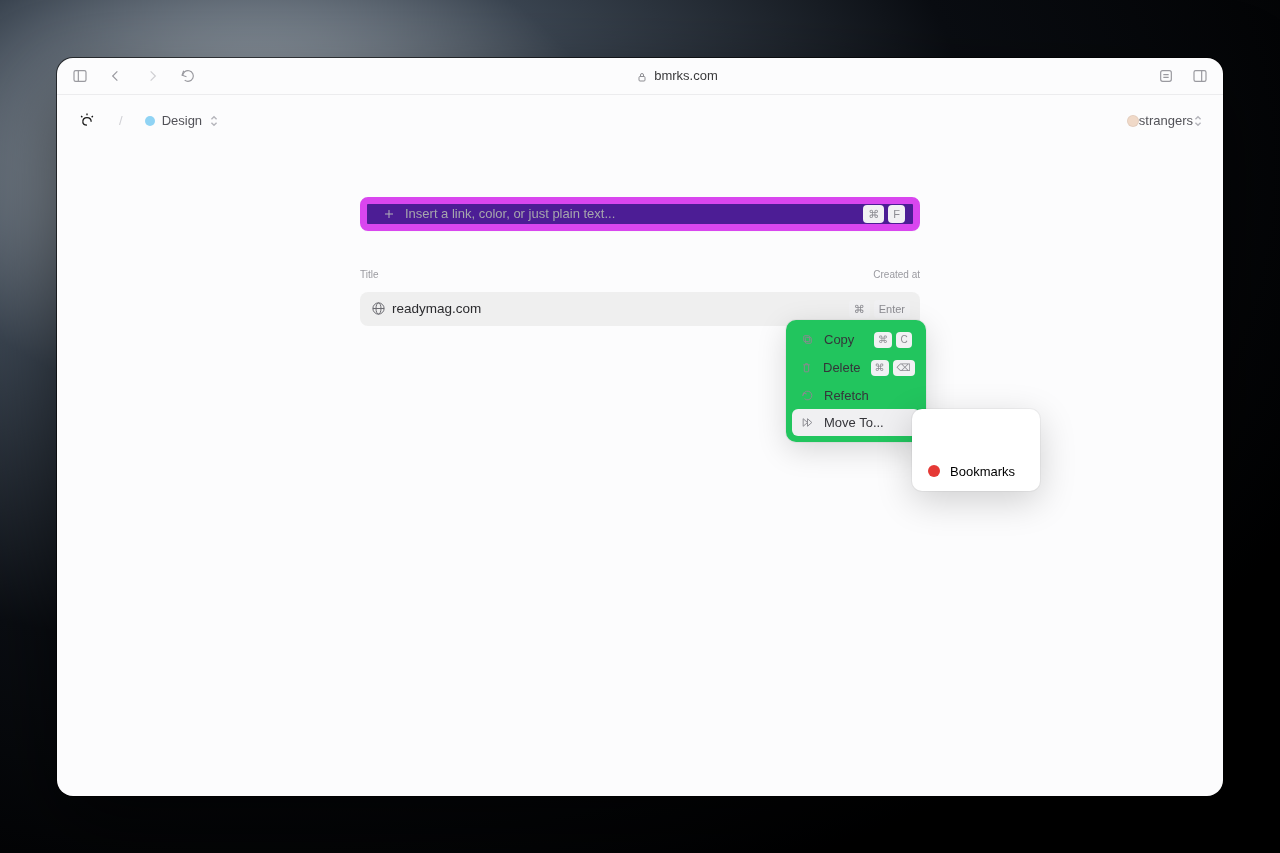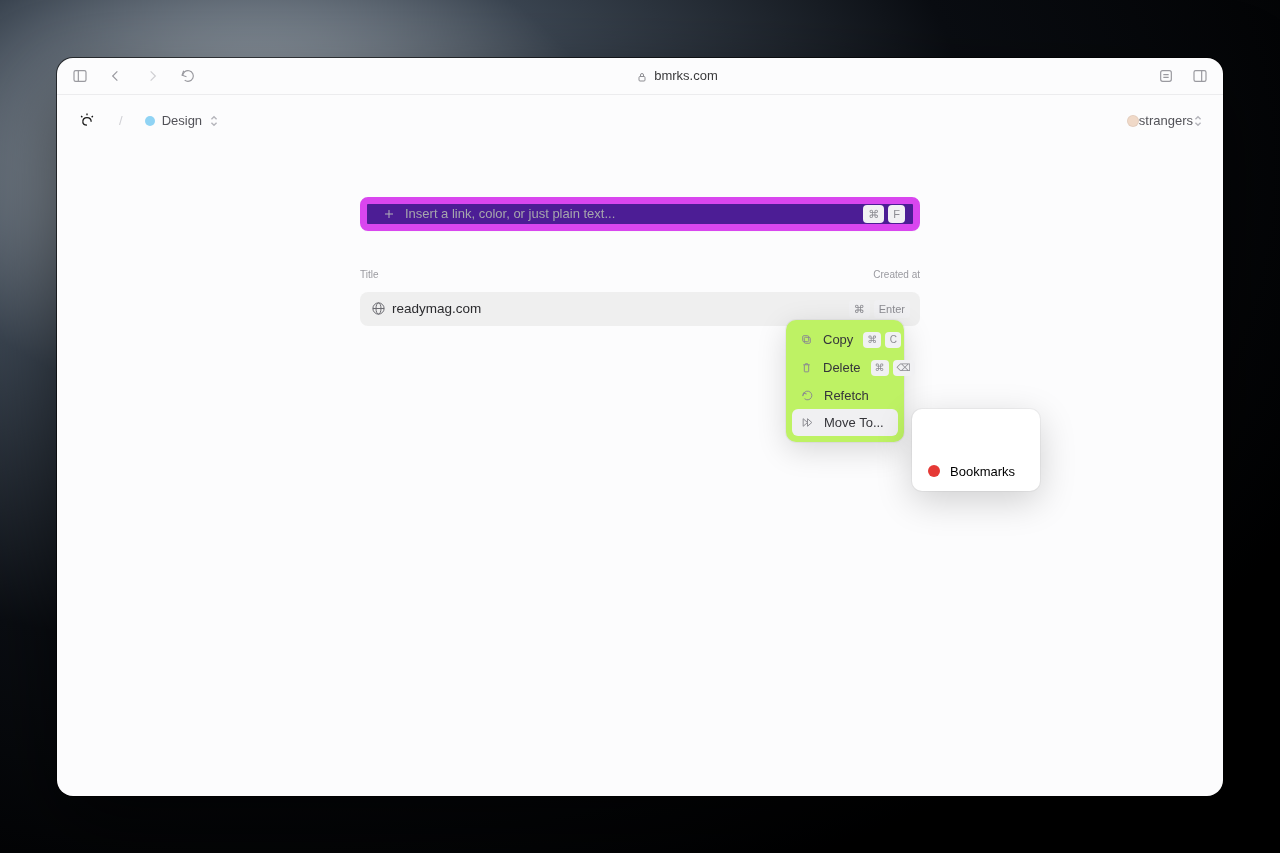--- a/index.html
+++ b/index.html
@@ -74,23 +74,23 @@
     position: relative;
   }
   .row.selected { background: #efefef; }
   .row .favicon { width: 16px; height: 16px; display:flex; align-items:center; justify-content:center; color:#6b6b71; }
   .row .red-dot { width: 16px; height: 16px; border-radius: 50%; background: #e53935; }
   .row .title { color: #2b2b2e; }
   .row .domain { color: #9a9aa0; margin-left: 3px; font-size: 12.5px; }
   .row .row-kbd { margin-left: auto; display:flex; gap:4px; }
   
   .ctx {
-    position: absolute; width: 118px;
+    position: absolute; width: 140px;
     left: 426px; top: 123px;
-    background: #bef264;
+    background: #22c55e;
     border-radius: 10px;
     box-shadow: 0 8px 30px rgba(0,0,0,0.15), 0 0 0 1px rgba(0,0,0,0.04);
     padding: 6px;
     font-size: 13px;
   }
   .ctx-item { display:flex; align-items:center; gap:10px; padding: 6px 8px; border-radius:6px; color:#35353a; }
   .ctx-item .ico { width:14px; height:14px; display:flex; align-items:center; justify-content:center; color:#8a8a90; }
   .ctx-item .lbl { flex:1; }
   .ctx-item.hovered { background:#f0f0f2; }
   .ctx-item .kbds { display:flex; gap:4px; margin-left:auto; }

